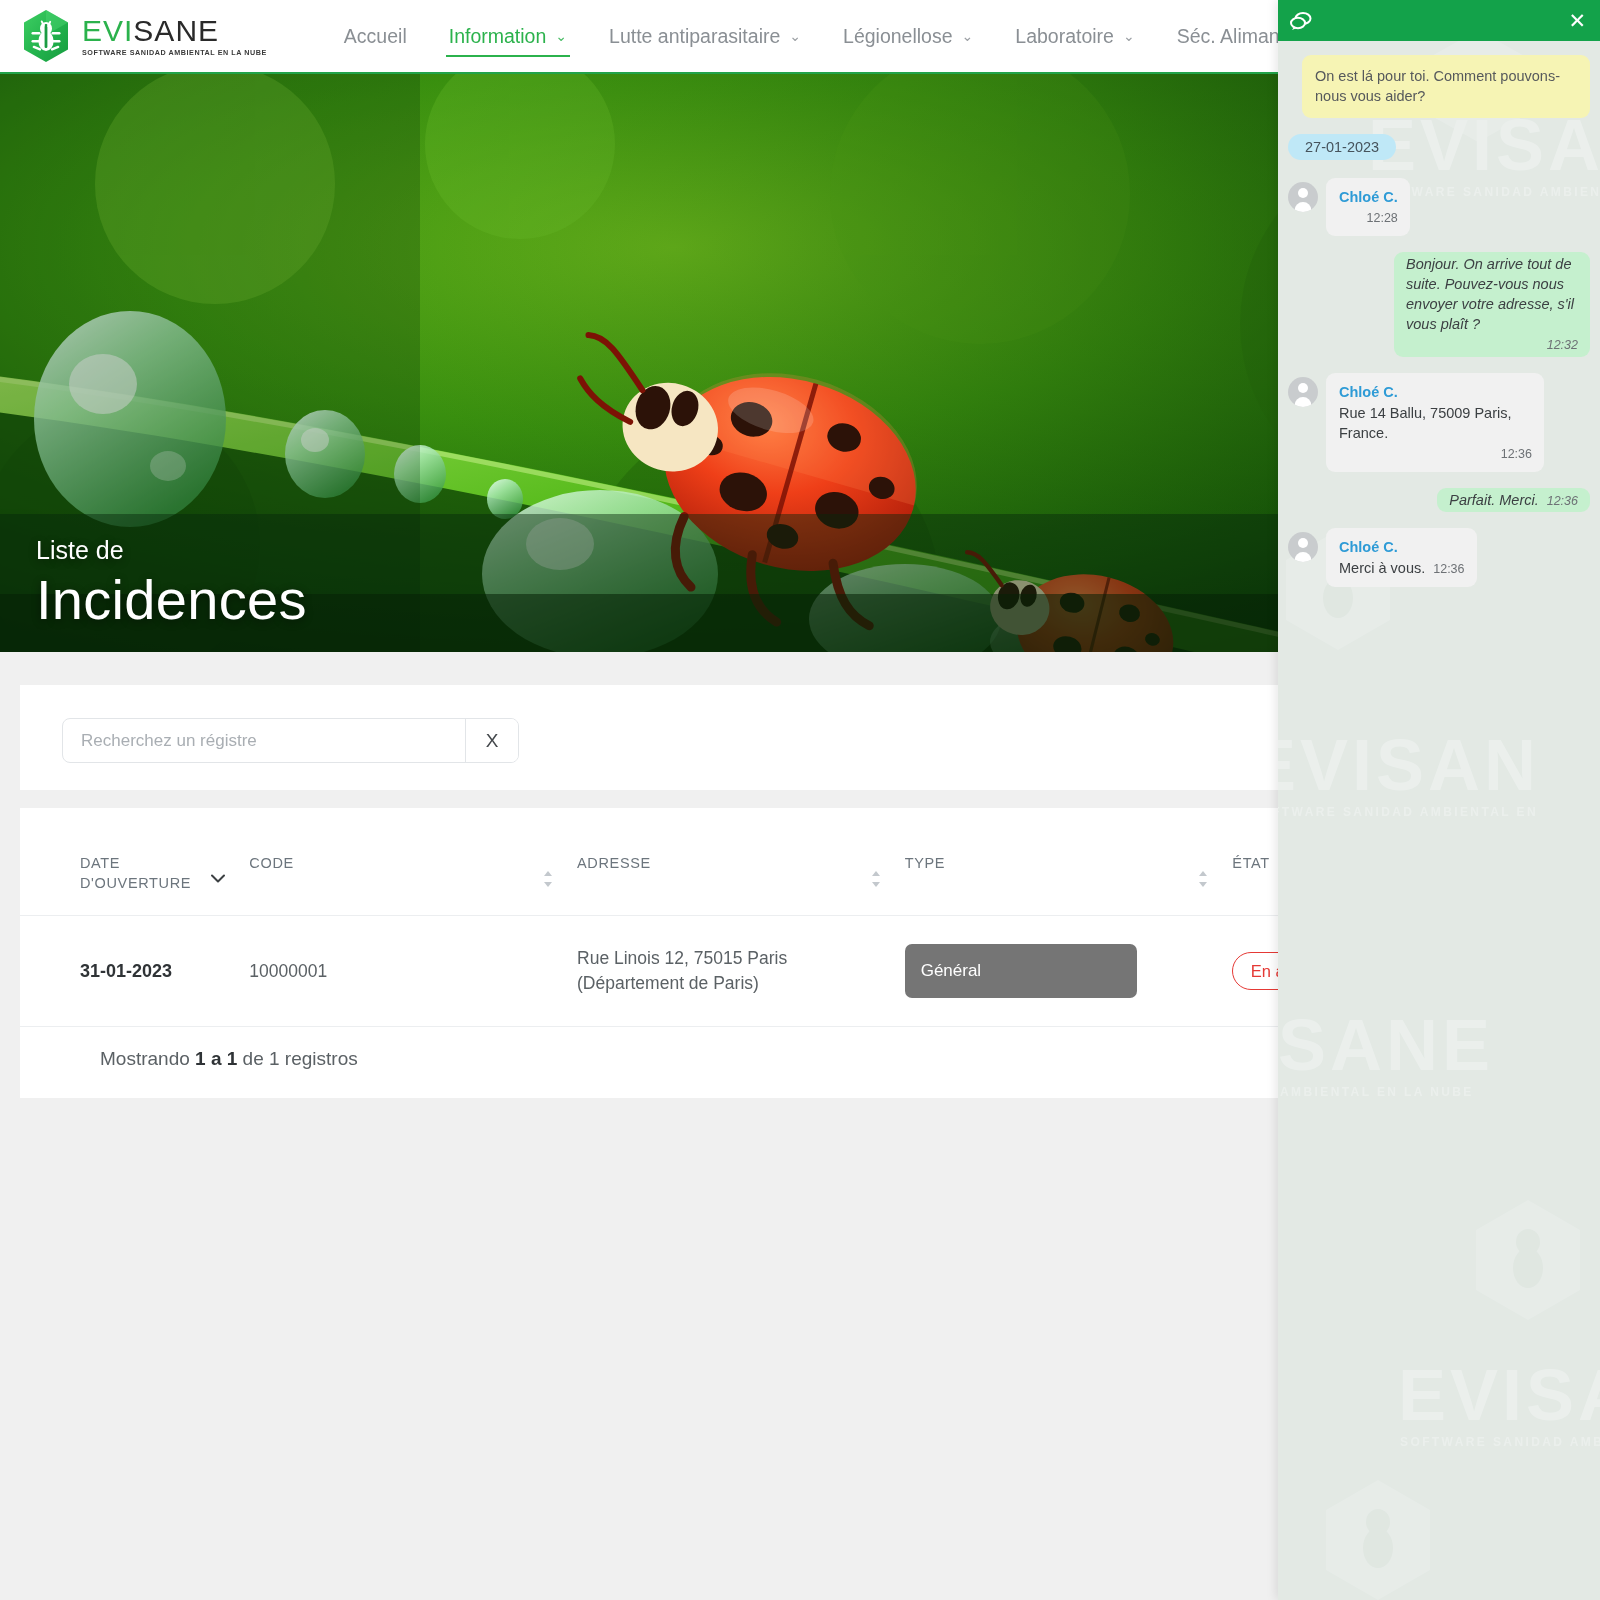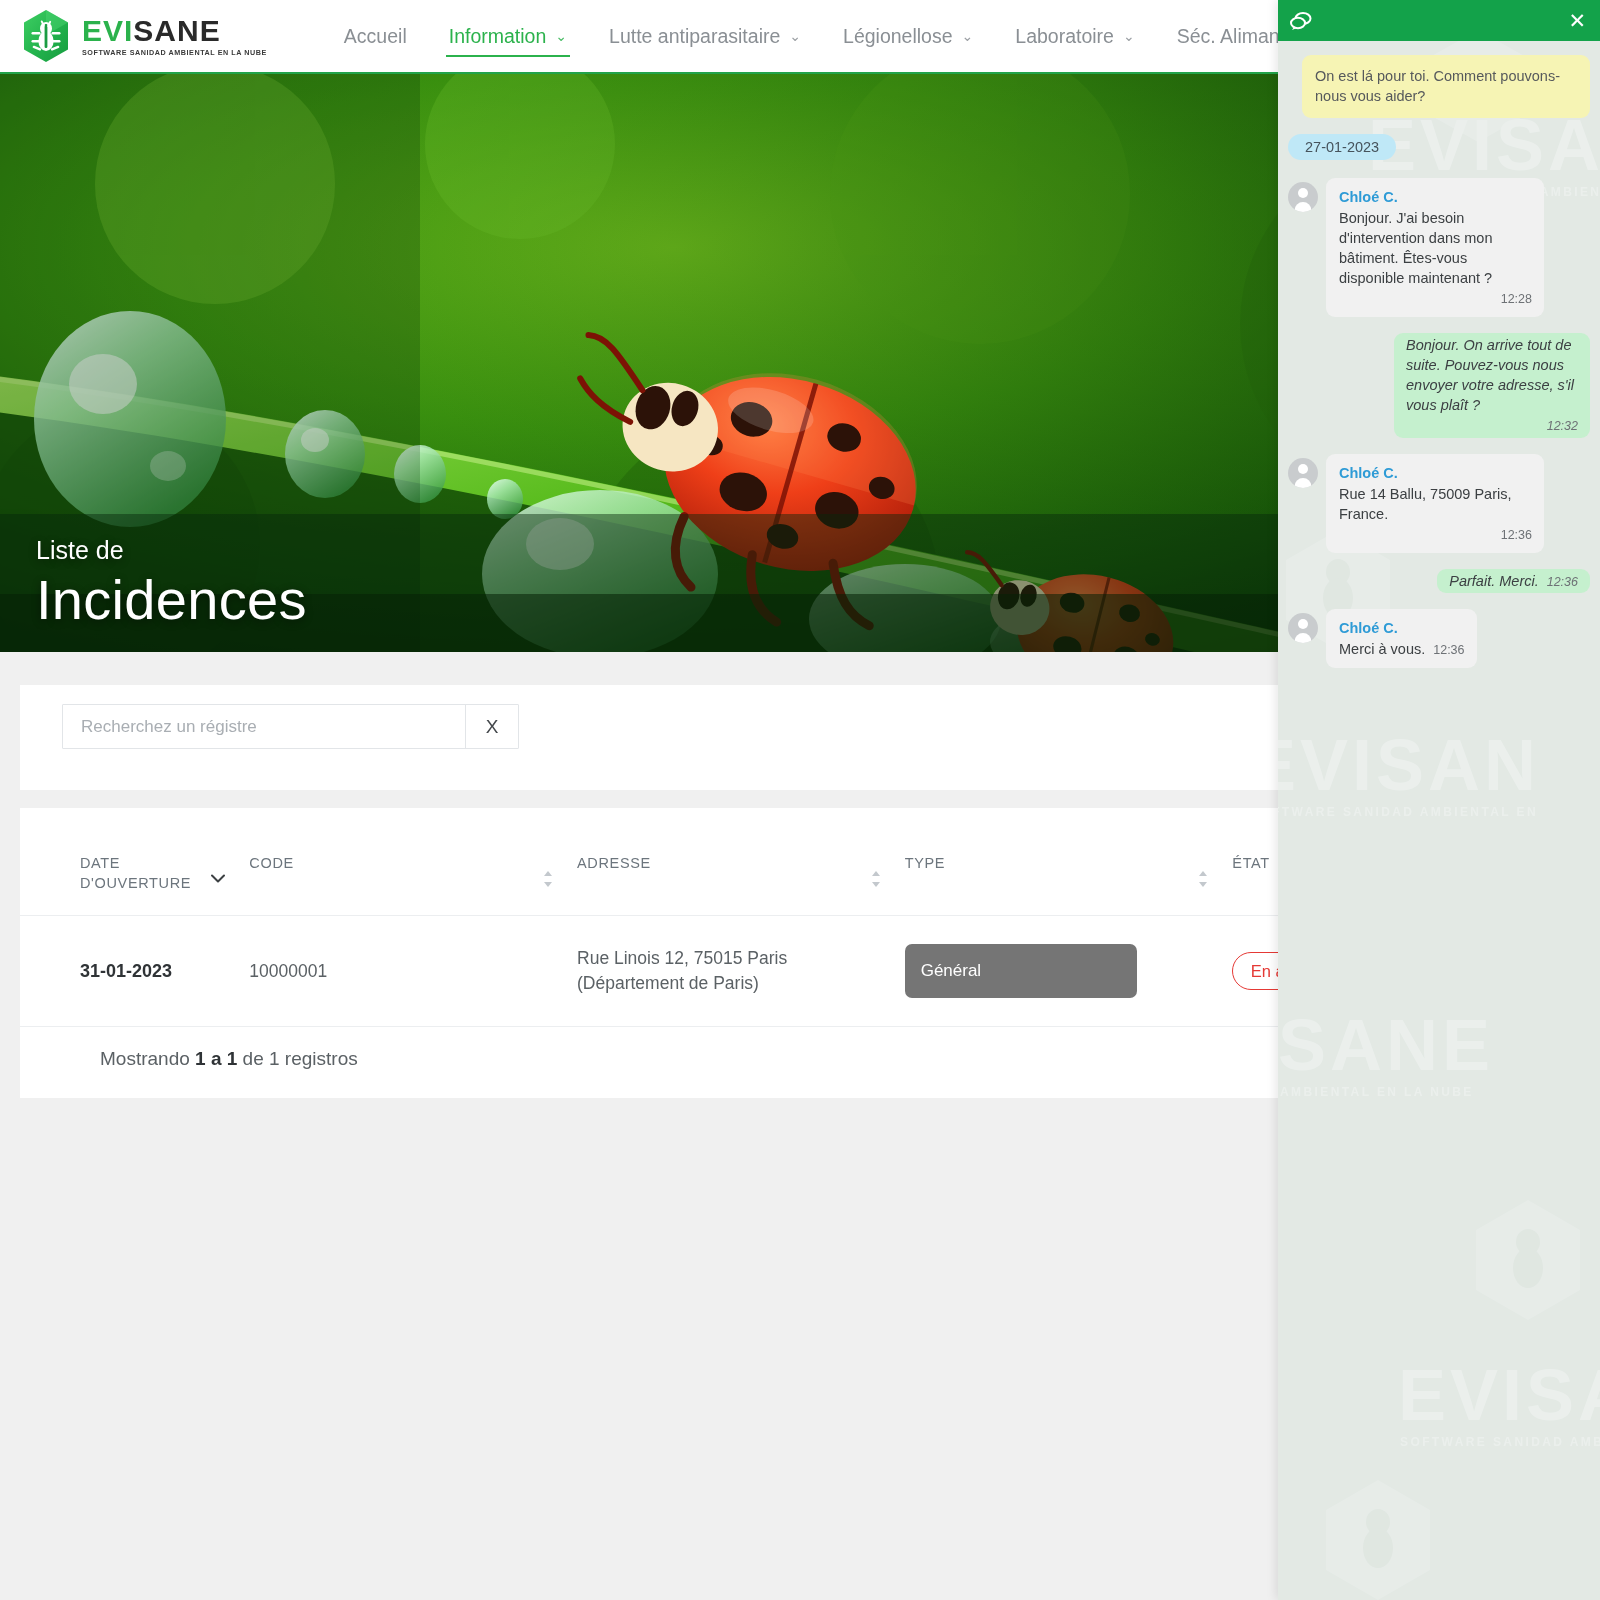--- a/index.html
+++ b/index.html
@@ -15,21 +15,21 @@
   .topnav {
     position: absolute; top: 0; left: 0; width: 1600px; height: 74px;
     background: #ffffff;
     border-bottom: 2px solid #22a34a;
     display: flex; align-items: center;
     z-index: 5;
   }
   .brand { display: flex; align-items: center; margin-left: 20px; }
   .brand-hex { width: 52px; height: 56px; position: relative; flex: 0 0 auto; }
   .brand-text { margin-left: 10px; line-height: 1; }
-  .brand-word { font-size: 30px; font-weight: 700; letter-spacing: 1px; }
+  .brand-word { font-size: 30px; font-weight: 400; letter-spacing: 1px; }
   .brand-word .evi { color: #2bb24c; }
   .brand-word .sane { color: #2a2a2a; }
   .brand-tag {
     font-size: 7.2px; color: #3a3a3a; letter-spacing: 0.55px;
     margin-top: 3px; font-weight: 600; white-space: nowrap;
   }
   .navitems { display: flex; align-items: center; margin-left: 56px; height: 74px; }
   .navitem {
     position: relative; height: 74px; display: flex; align-items: center;
     padding: 0 21px; font-size: 19.5px; color: #8a8f94; white-space: nowrap;
@@ -54,22 +54,22 @@
   }
   .hero-kicker { font-size: 25px; font-weight: 400; margin-bottom: 2px; }
   .hero-main { font-size: 56px; font-weight: 400; letter-spacing: .3px; }
 
   
   .card {
     position: absolute; left: 20px; background: #ffffff;
   }
   .card-search { top: 685px; width: 1540px; height: 105px; }
   .search-wrap {
-    position: absolute; left: 42px; top: 19px; display: flex;
-    border: 1px solid #e2e5e8; border-radius: 1px; overflow: hidden;
+    position: absolute; left: 42px; top: 33px; display: flex;
+    border: 1px solid #e2e5e8; border-radius: 8px; overflow: hidden;
     background: #fff;
   }
   .search-input {
     width: 402px; height: 43px; border: none; outline: none;
     font-size: 17px; color: #54585c; padding: 0 18px;
     font-family: "Liberation Sans", sans-serif; background: transparent;
   }
   .search-input::placeholder { color: #a9aeb3; }
   .search-clear {
     width: 53px; height: 43px; border: none; border-left: 1px solid #e2e5e8;
@@ -518,21 +518,20 @@
       <div class="bubble msg-greet">On est lá pour toi. Comment pouvons-nous vous aider?</div>
 
       <div class="datepill-row">
         <span class="datepill">27-01-2023</span>
       </div>
 
       <div class="row-in">
         <div class="avatar"></div>
         <div class="bubble bubble-in">
           <span class="who">Chloé C.</span>
-          <span>Bonjour. J'ai besoin d'intervention dans mon bâtiment. Êtes-vous disponible maintenant ?</span>
           <span class="time t-right">12:28</span>
         </div>
       </div>
 
       <div class="row-out">
         <div class="bubble bubble-out">
           <span>Bonjour. On arrive tout de suite. Pouvez-vous nous envoyer votre adresse, s'il vous plaît ?</span>
           <span class="time t-right">12:32</span>
         </div>
       </div>

